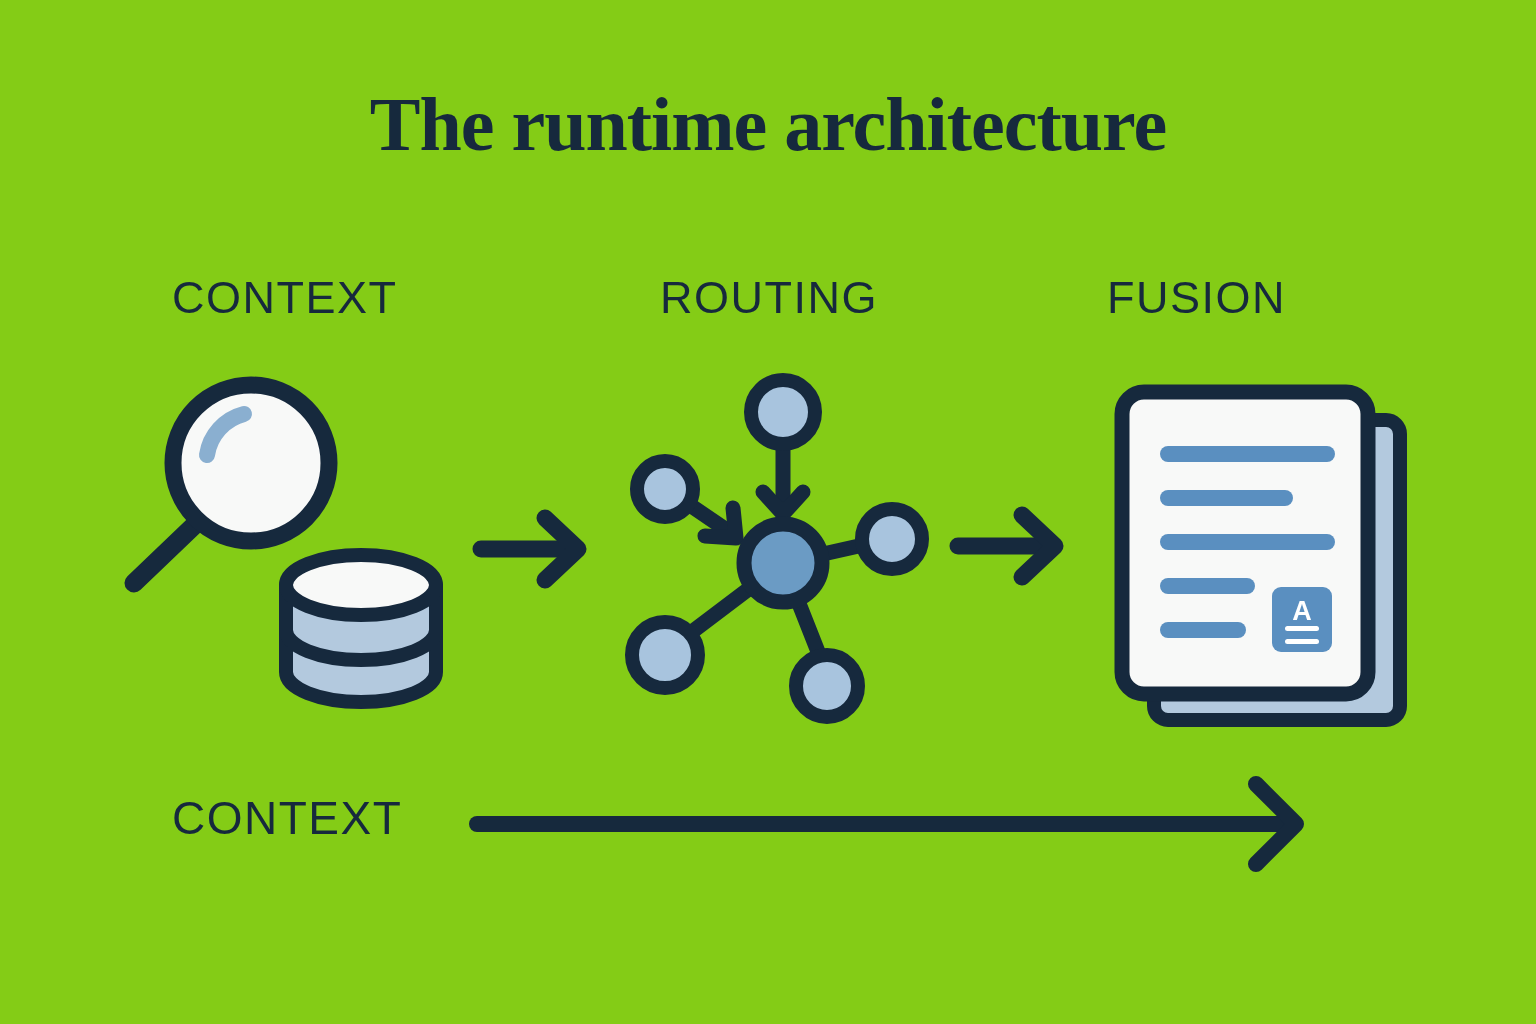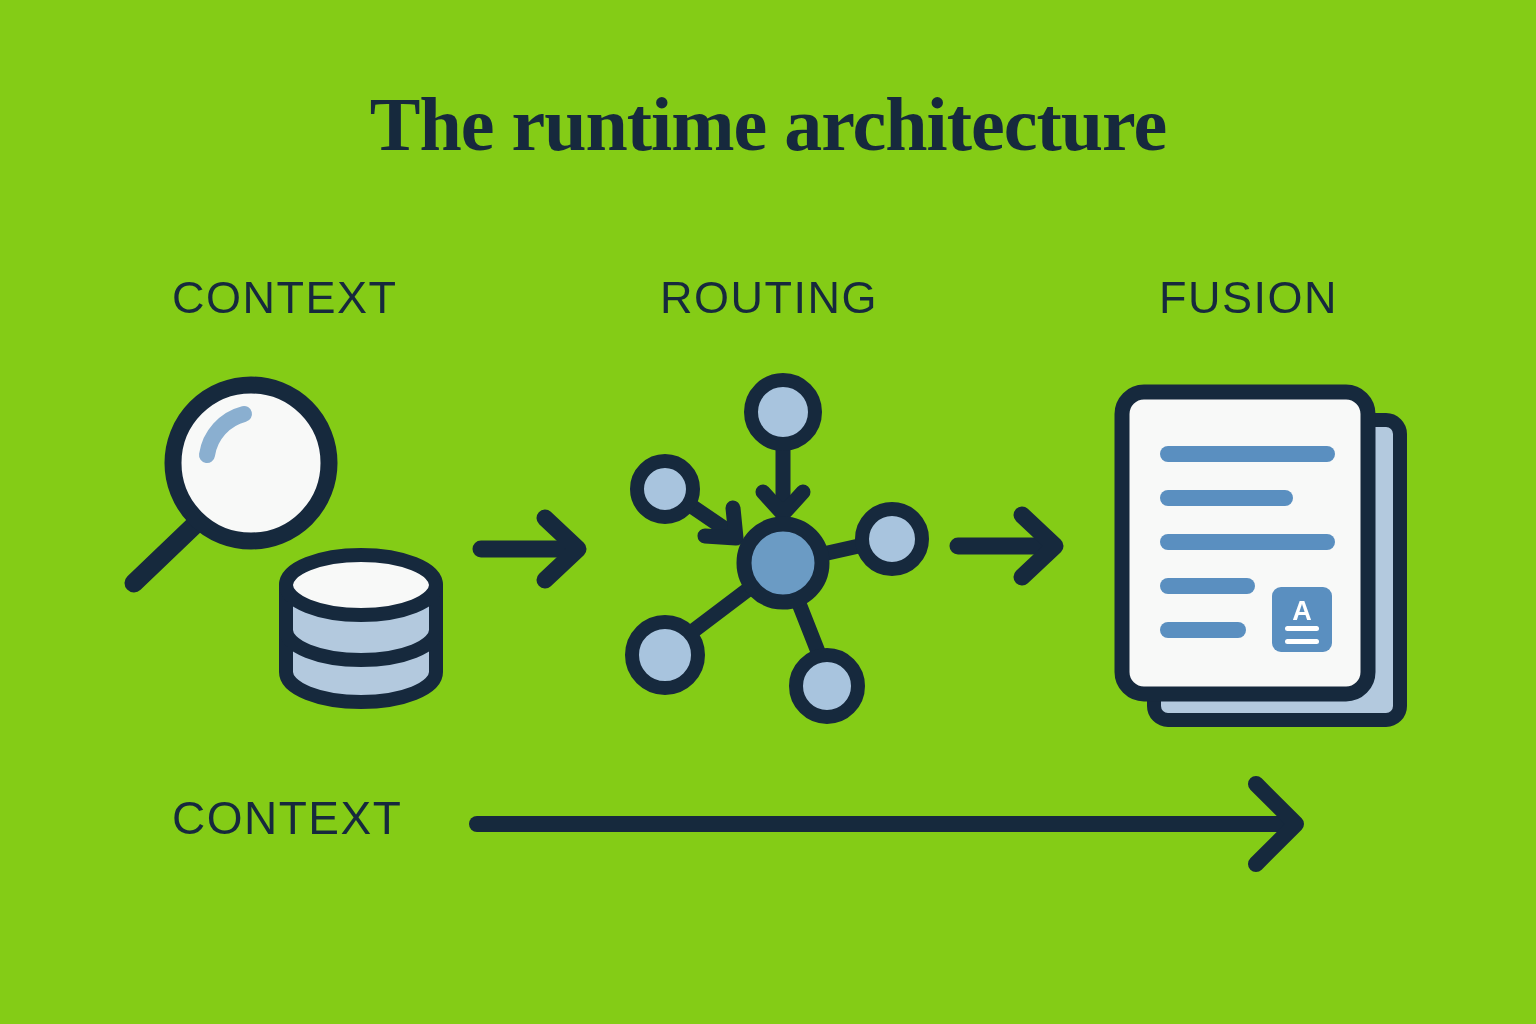--- a/index.html
+++ b/index.html
@@ -41,21 +41,21 @@
     font-family: "Liberation Sans", sans-serif;
     font-weight: normal;
     font-size: 45px;
     letter-spacing: 1.5px;
     color: #16293d;
     line-height: 1;
     white-space: nowrap;
   }
   .label-context  { left: 172px;  top: 275px; }
   .label-routing  { left: 660px;  top: 275px; }
-  .label-fusion   { left: 1159px; top: 275px; }
+  .label-fusion   { left: 1107px; top: 275px; }
   .label-flow     { left: 172px;  top: 795px; font-size: 46px; }
   svg { display: block; }
   .layer {
     position: absolute;
     left: 0;
     top: 0;
     width: 1536px;
     height: 1024px;
     pointer-events: none;
   }

